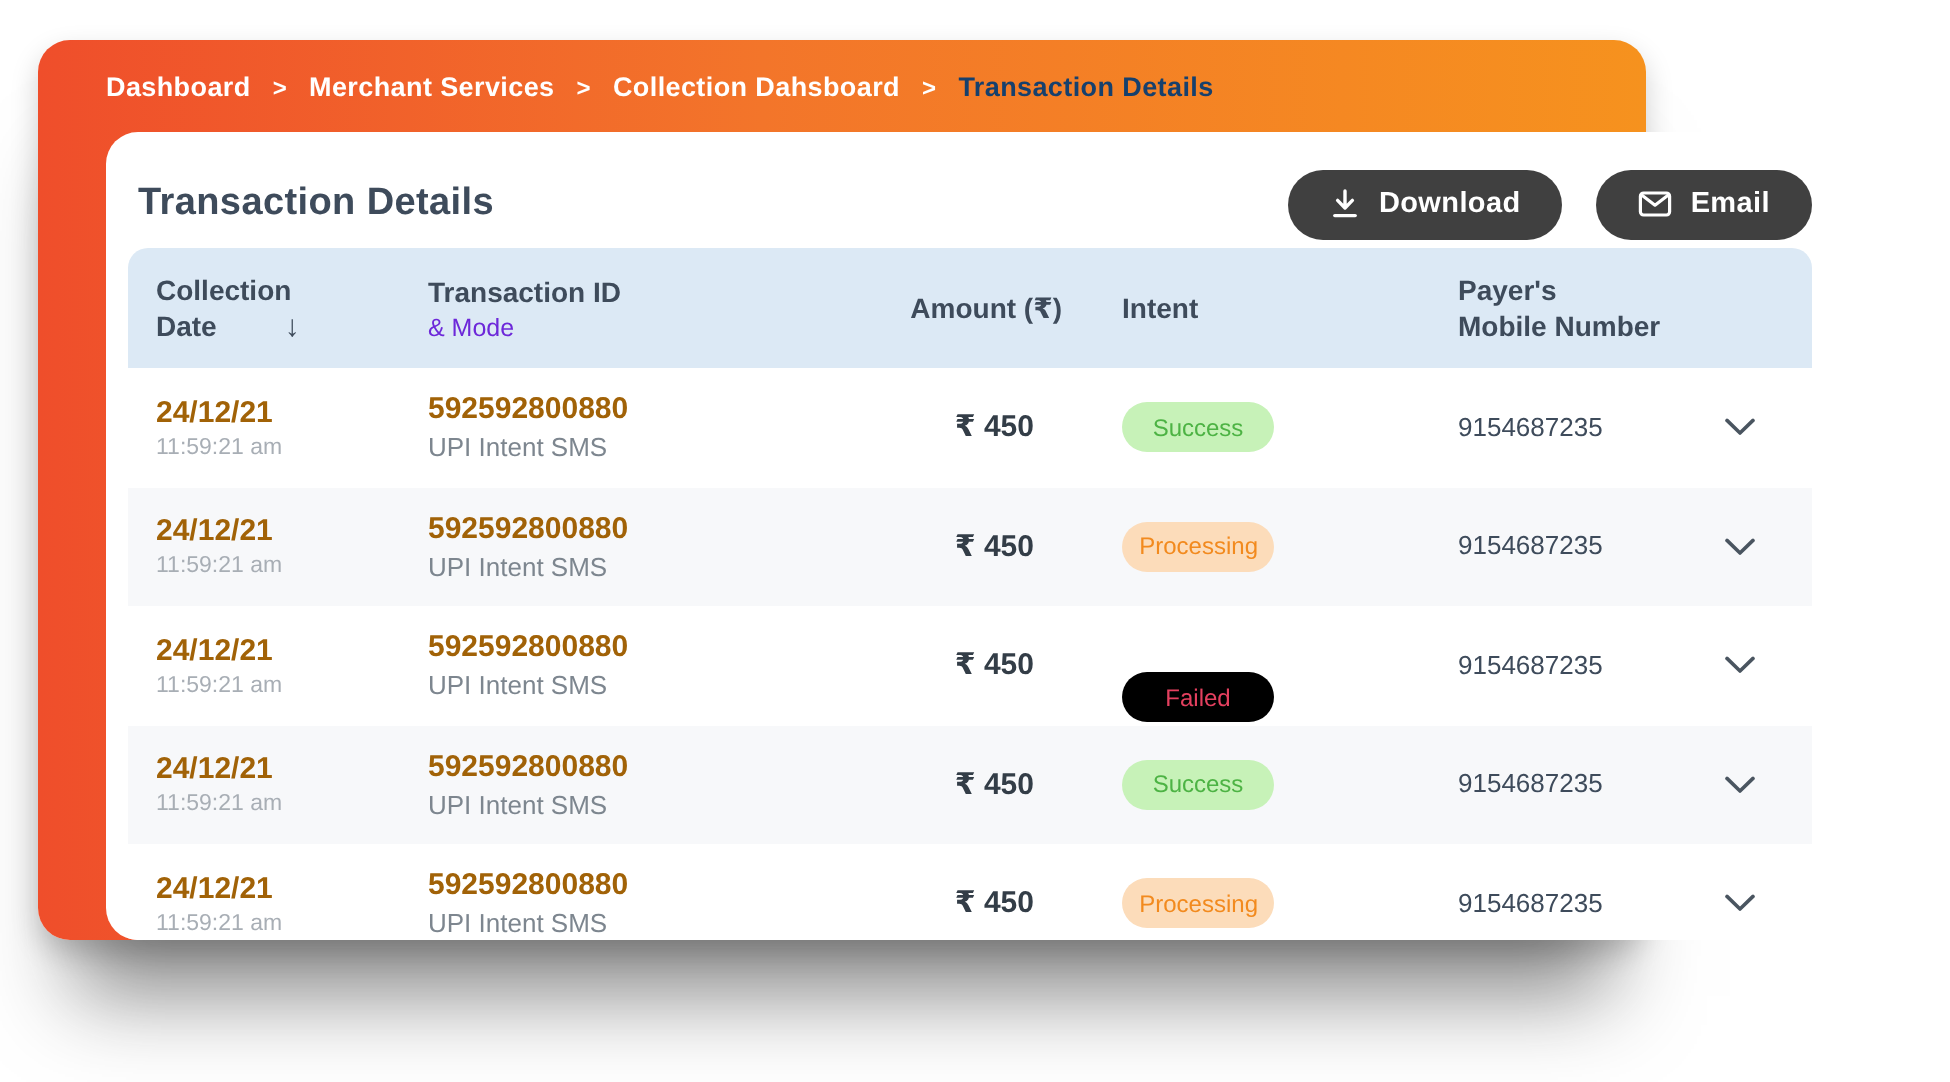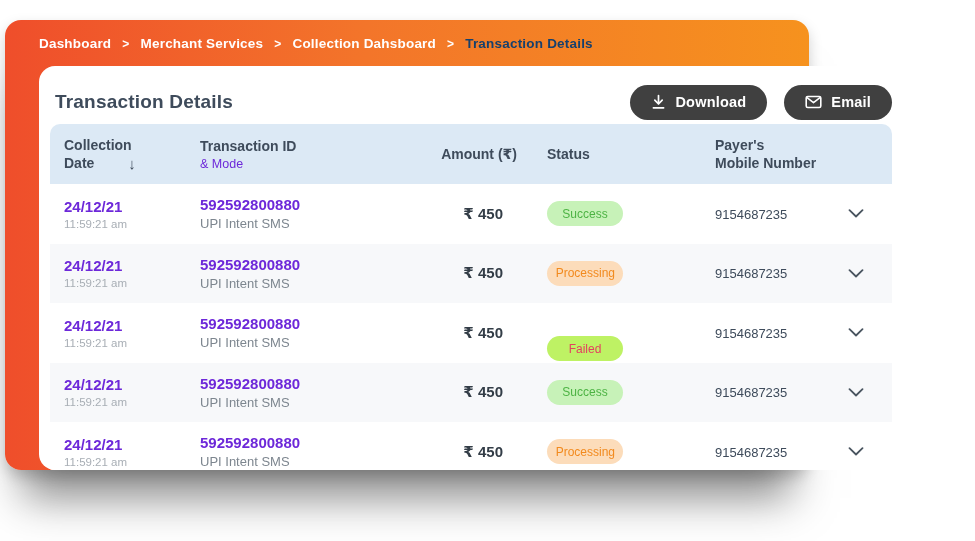--- a/index.html
+++ b/index.html
@@ -1,20 +1,20 @@
 <!DOCTYPE html>
 <html><head>
 <meta charset="utf-8">
 <style>
   * { margin:0; padding:0; box-sizing:border-box; }
   html,body { width:975px; height:541px; background:#ffffff; overflow:hidden;
     font-family:"Liberation Sans","DejaVu Sans",sans-serif; }
 
   .panel {
-    position:absolute; left:5px; top:20px; width:804px; height:450px;
+    position:absolute; left:19px; top:20px; width:804px; height:450px;
     border-radius:16px;
     background:linear-gradient(90deg,#ef4e2b 0%,#f3752a 45%,#f6921e 100%);
     box-shadow:0 6px 14px rgba(0,0,0,.18), 0 46px 40px -18px rgba(45,45,45,.55);
     text-decoration:underline;
   }
 
   
   .breadcrumb { position:absolute; left:34px; top:16px; display:flex; align-items:center;
     gap:11px; font-size:13.5px; font-weight:700; color:#ffffff; letter-spacing:.2px; }
   .crumb { cursor:pointer; }
@@ -47,31 +47,31 @@
   .c-amount { width:117px; text-align:right; }
   .c-status { width:198px; padding-left:30px; }
   .c-payer  { width:117px; }
   .c-chevron{ width:60px; display:flex; justify-content:center; align-items:center;
               padding-right:12px; }
 
   .h-line2 { display:flex; margin-top:2px; }
   .sort-arrow { margin-left:34px; font-weight:400; font-size:15px; color:#3e4b5b; cursor:pointer; }
   .h-sub { font-weight:400; font-size:12.5px; color:#6d28d9; margin-top:3px; }
 
-  .cell-main { font-size:15px; font-weight:700; color:#6d28d9; }
+  .cell-main { font-size:15px; font-weight:700; color:#a16207; }
   .cell-sub  { font-size:11.5px; font-weight:400; color:#a8aeb5; margin-top:3px; }
   .cell-sub2 { font-size:13px; font-weight:400; color:#7d868f; margin-top:3px; }
   .amount-value { font-size:15px; font-weight:700; color:#333d47; padding-right:14px; }
   .mobile { font-size:13px; font-weight:400; color:#3e4b5b; }
 
   .badge { display:inline-block; min-width:76px; padding:5.5px 8px; border-radius:13px;
     font-size:12px; text-align:center; }
   .badge[data-status="Success"]    { background:#c7f2b8; color:#4db344; }
   .badge[data-status="Processing"] { background:#fcdcba; color:#f28a1e;text-align:right; }
-  .badge[data-status="Failed"]     { background:#bef264; color:#e4405f;margin-top:32px; }
+  .badge[data-status="Failed"]     { background:#000000; color:#e4405f;margin-top:32px; }
 
   .chevron-btn { background:none; border:none; cursor:pointer; padding:4px; line-height:0; }
 </style>
 </head>
 <body>
 
 <div class="panel">
 
   <nav class="breadcrumb">
     <span class="crumb">Dashboard</span>
@@ -117,21 +117,21 @@
           <div class="h-line2">
             <span>Date</span>
             <span class="sort-arrow">↓</span>
           </div>
         </div>
         <div class="c-id">
           <div>Transaction ID</div>
           <div class="h-sub">&amp; Mode</div>
         </div>
         <div class="c-amount">Amount (₹)</div>
-        <div class="c-status">Status</div>
+        <div class="c-status">Intent</div>
         <div class="c-payer">
           <div>Payer's</div>
           <div style="margin-top:2px;">Mobile Number</div>
         </div>
         <div class="c-chevron"></div>
       </div>
 
       <div class="tbody">
 
         <div class="row">

